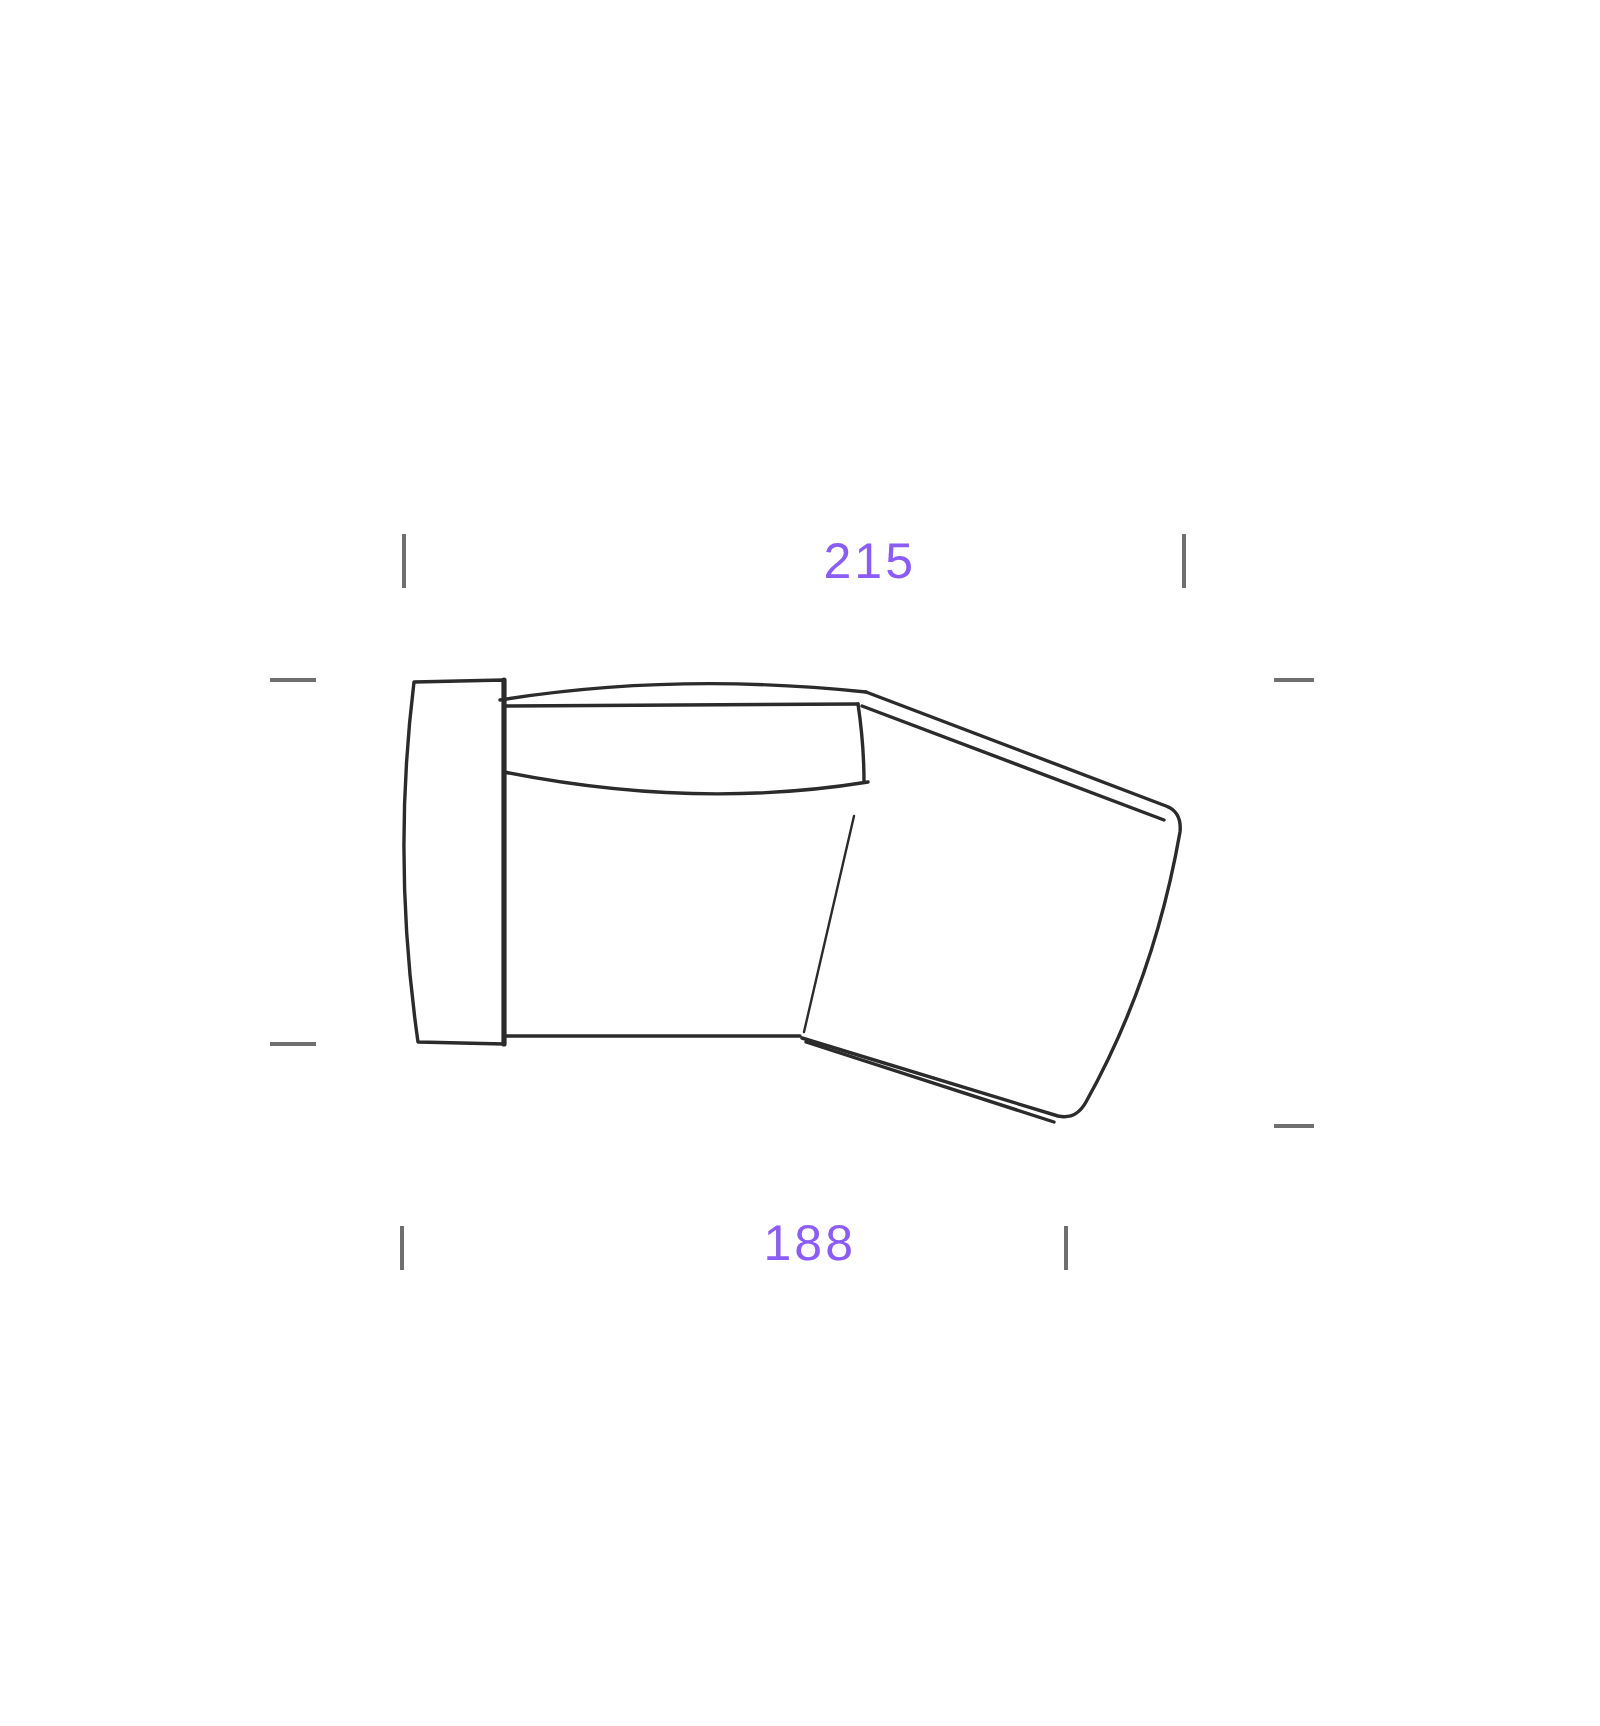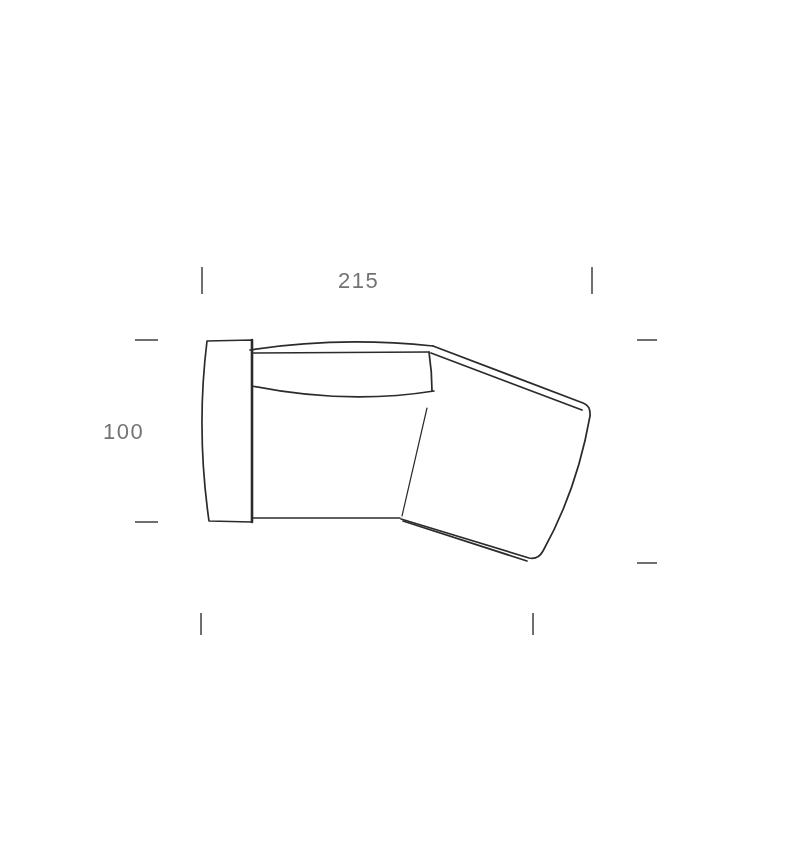--- a/index.html
+++ b/index.html
@@ -17,25 +17,25 @@
   }
   .drawing-svg {
     position: absolute;
     left: 0;
     top: 0;
     width: 800px;
     height: 863px;
   }
   .dim-label {
     position: absolute;
-    color: #737373;
-    font-size: 22px;
+    color: #8b5cf6;
+    font-size: 25px;
     line-height: 32px;
     letter-spacing: 1.5px;
-    text-align: left;
+    text-align: right;
     white-space: nowrap;
     user-select: none;
   }
   .dim-label.top    { left: 338px; top: 265px; width: 120px; }
   .dim-label.left   { left: 103px; top: 416px; width:  90px; }
   .dim-label.right  { left: 603px; top: 431px; width:  90px; }
   .dim-label.bottom { left: 308px; top: 606px; width: 120px; }
 </style>
 </head>
 <body>
@@ -69,17 +69,17 @@
       <line x1="135" y1="522" x2="158" y2="522"></line>
       <line x1="637" y1="340" x2="657" y2="340"></line>
       <line x1="637" y1="563" x2="657" y2="563"></line>
       <line x1="201" y1="613" x2="201" y2="635"></line>
       <line x1="533" y1="613" x2="533" y2="635"></line>
     </g>
   </svg>
 
   <div class="dim-label top">215</div>
 
-  <div class="dim-label left">100</div>
 
 
+  <div class="dim-label bottom">188</div>
 
 </div>
 
 </body></html>

